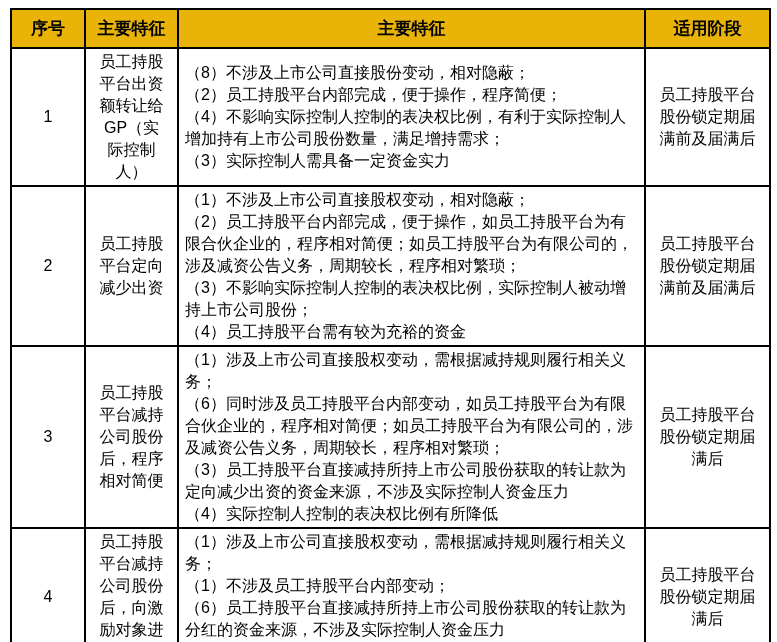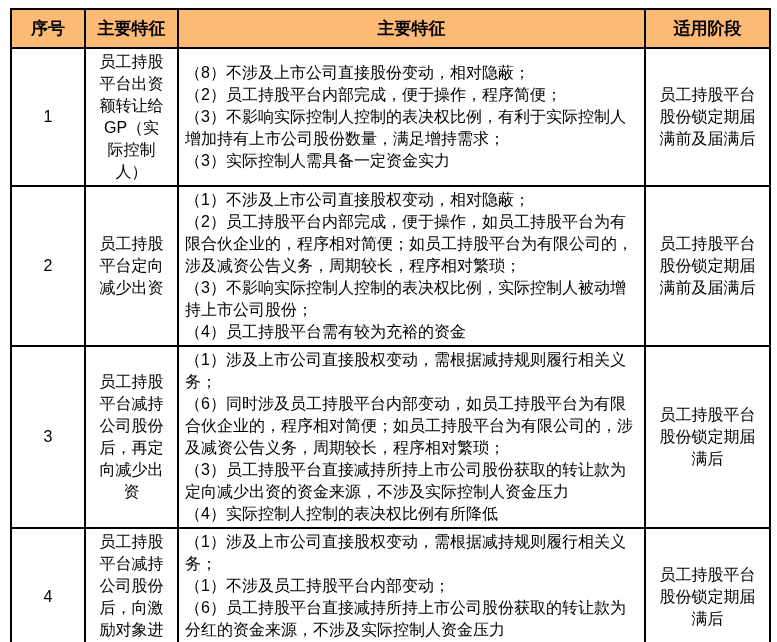--- a/index.html
+++ b/index.html
@@ -24,21 +24,21 @@
   col.c-method  { width: 93px; }
   col.c-features{ width: 467px; }
   col.c-stage   { width: 125px; }
   th, td {
     border: 2px solid #000000;
     vertical-align: middle;
     word-wrap: break-word;
     overflow-wrap: break-word;
   }
   th {
-    background: #fdba74;
+    background: #eab308;
     font-weight: bold;
     font-size: 17px;
     height: 37px;
     text-align: center;
     padding: 0;
   }
   td {
     font-size: 16px;
     line-height: 22px;
   }
@@ -86,39 +86,39 @@
         <th>适用阶段</th>
       </tr>
     </thead>
     <tbody>
       <tr class="r1">
         <td class="cell-no">1</td>
         <td class="cell-method">员工持股平台出资额转让给GP（实际控制人）</td>
         <td class="cell-features">
           <p class="feature">（8）不涉及上市公司直接股份变动，相对隐蔽；</p>
           <p class="feature">（2）员工持股平台内部完成，便于操作，程序简便；</p>
-          <p class="feature">（3）不影响实际控制人控制的表决权比例，有利于实际控制人增加持有上市公司股份数量，满足增持需求；</p>
+          <p class="feature">（4）不影响实际控制人控制的表决权比例，有利于实际控制人增加持有上市公司股份数量，满足增持需求；</p>
           <p class="feature">（3）实际控制人需具备一定资金实力</p>
         </td>
         <td class="cell-stage">员工持股平台股份锁定期届满前及届满后</td>
       </tr>
       <tr class="r2">
         <td class="cell-no">2</td>
         <td class="cell-method">员工持股平台定向减少出资</td>
         <td class="cell-features">
           <p class="feature">（1）不涉及上市公司直接股权变动，相对隐蔽；</p>
           <p class="feature">（2）员工持股平台内部完成，便于操作，如员工持股平台为有限合伙企业的，程序相对简便；如员工持股平台为有限公司的，涉及减资公告义务，周期较长，程序相对繁琐；</p>
           <p class="feature">（3）不影响实际控制人控制的表决权比例，实际控制人被动增持上市公司股份；</p>
           <p class="feature">（4）员工持股平台需有较为充裕的资金</p>
         </td>
         <td class="cell-stage">员工持股平台股份锁定期届满前及届满后</td>
       </tr>
       <tr class="r3">
         <td class="cell-no">3</td>
-        <td class="cell-method">员工持股平台减持公司股份后，再定向减少出资</td>
+        <td class="cell-method">员工持股平台减持公司股份后，程序相对简便</td>
         <td class="cell-features">
           <p class="feature">（1）涉及上市公司直接股权变动，需根据减持规则履行相关义务；</p>
           <p class="feature">（6）同时涉及员工持股平台内部变动，如员工持股平台为有限合伙企业的，程序相对简便；如员工持股平台为有限公司的，涉及减资公告义务，周期较长，程序相对繁琐；</p>
           <p class="feature">（3）员工持股平台直接减持所持上市公司股份获取的转让款为定向减少出资的资金来源，不涉及实际控制人资金压力</p>
           <p class="feature">（4）实际控制人控制的表决权比例有所降低</p>
         </td>
         <td class="cell-stage">员工持股平台股份锁定期届满后</td>
       </tr>
       <tr class="r4">
         <td class="cell-no">4</td>

